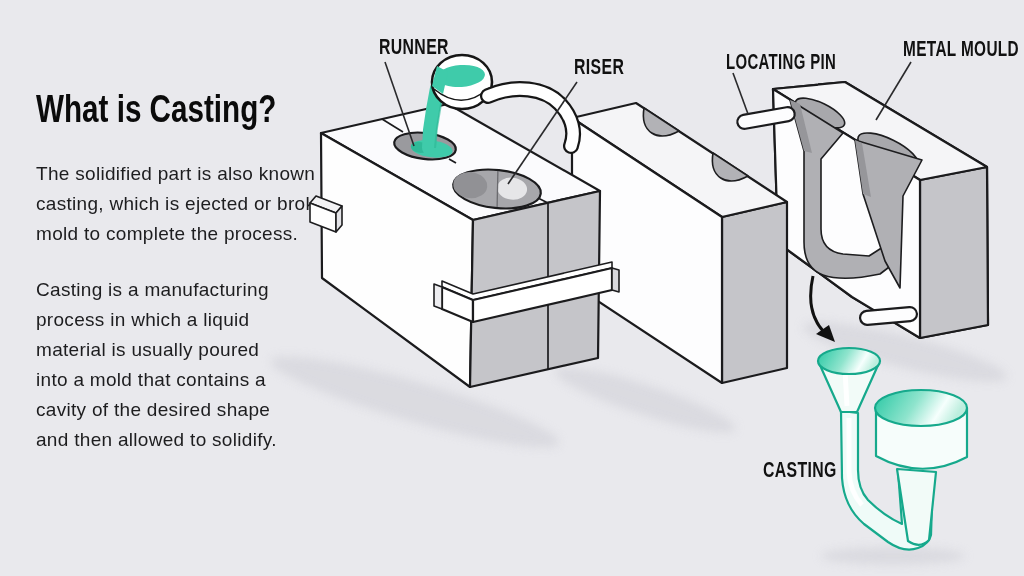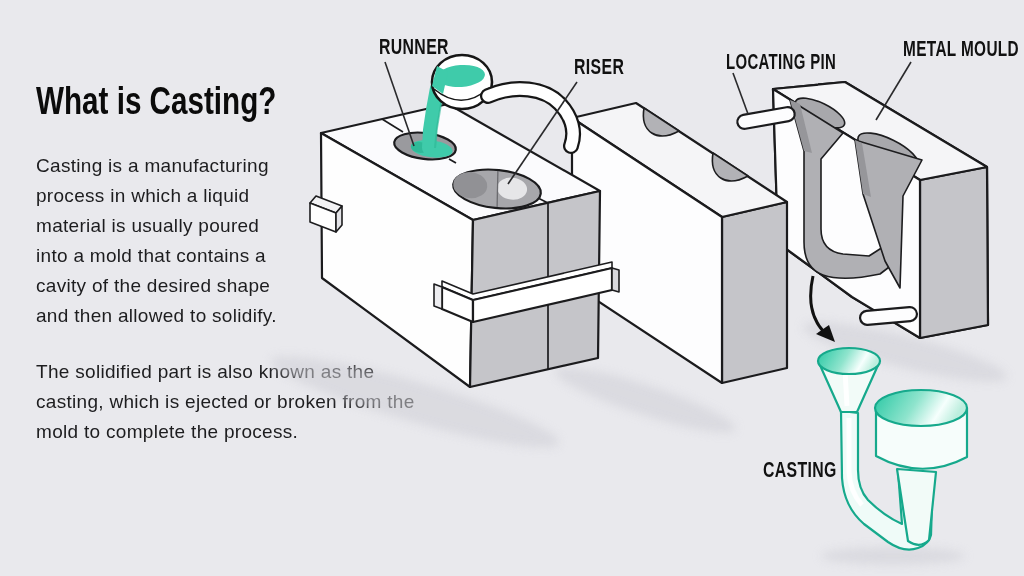--- a/index.html
+++ b/index.html
@@ -1,21 +1,21 @@
 <!DOCTYPE html>
 <html><head>
 <meta charset="utf-8">
 <style>
   html,body{margin:0;padding:0;background:#d8d8dc;}
   .stage{
     position:relative;width:1024px;height:576px;overflow:hidden;
     background:#e9e9ed;
     font-family:"Liberation Sans", sans-serif;
   }
-  .text-col{position:absolute;left:36px;top:80px;width:474px;}
+  .text-col{position:absolute;left:36px;top:88px;width:474px;}
   .title{
     margin:0 0 28px 0;color:#0b0b0b;font-size:38px;font-weight:700;
     letter-spacing:0px;transform:scaleX(0.78);transform-origin:0 60%;
     white-space:nowrap;
   }
   .para{
     margin:0 0 26px 0;color:#1d1d1f;font-size:19px;line-height:30px;
     letter-spacing:.3px;white-space:pre-line;
   }
   svg.diagram{position:absolute;left:0;top:0;}
@@ -24,29 +24,29 @@
   .thin{stroke:#1d1d1f;stroke-width:1.6;stroke-linejoin:round;}
   .leader{stroke:#2a2a2c;stroke-width:1.6;fill:none;}
 </style>
 </head>
 <body>
 
 <div class="stage">
 
   <div class="text-col">
     <h1 class="title">What is Casting?</h1>
+    <p class="para">The solidified part is also known as the
+casting, which is ejected or broken from the
+mold to complete the process.</p>
     <p class="para">Casting is a manufacturing
 process in which a liquid
 material is usually poured
 into a mold that contains a
 cavity of the desired shape
 and then allowed to solidify.</p>
-    <p class="para">The solidified part is also known as the
-casting, which is ejected or broken from the
-mold to complete the process.</p>
   </div>
 
   <svg class="diagram" width="1024" height="576" viewBox="0 0 1024 576">
     <defs>
       <linearGradient id="tealTop" x1="0" y1="0" x2="1" y2="0.25">
         <stop offset="0" stop-color="#27c7a3"></stop>
         <stop offset="0.5" stop-color="#8fe4cd"></stop>
         <stop offset="0.8" stop-color="#f6fffd"></stop>
         <stop offset="1" stop-color="#bdeede"></stop>
       </linearGradient>

